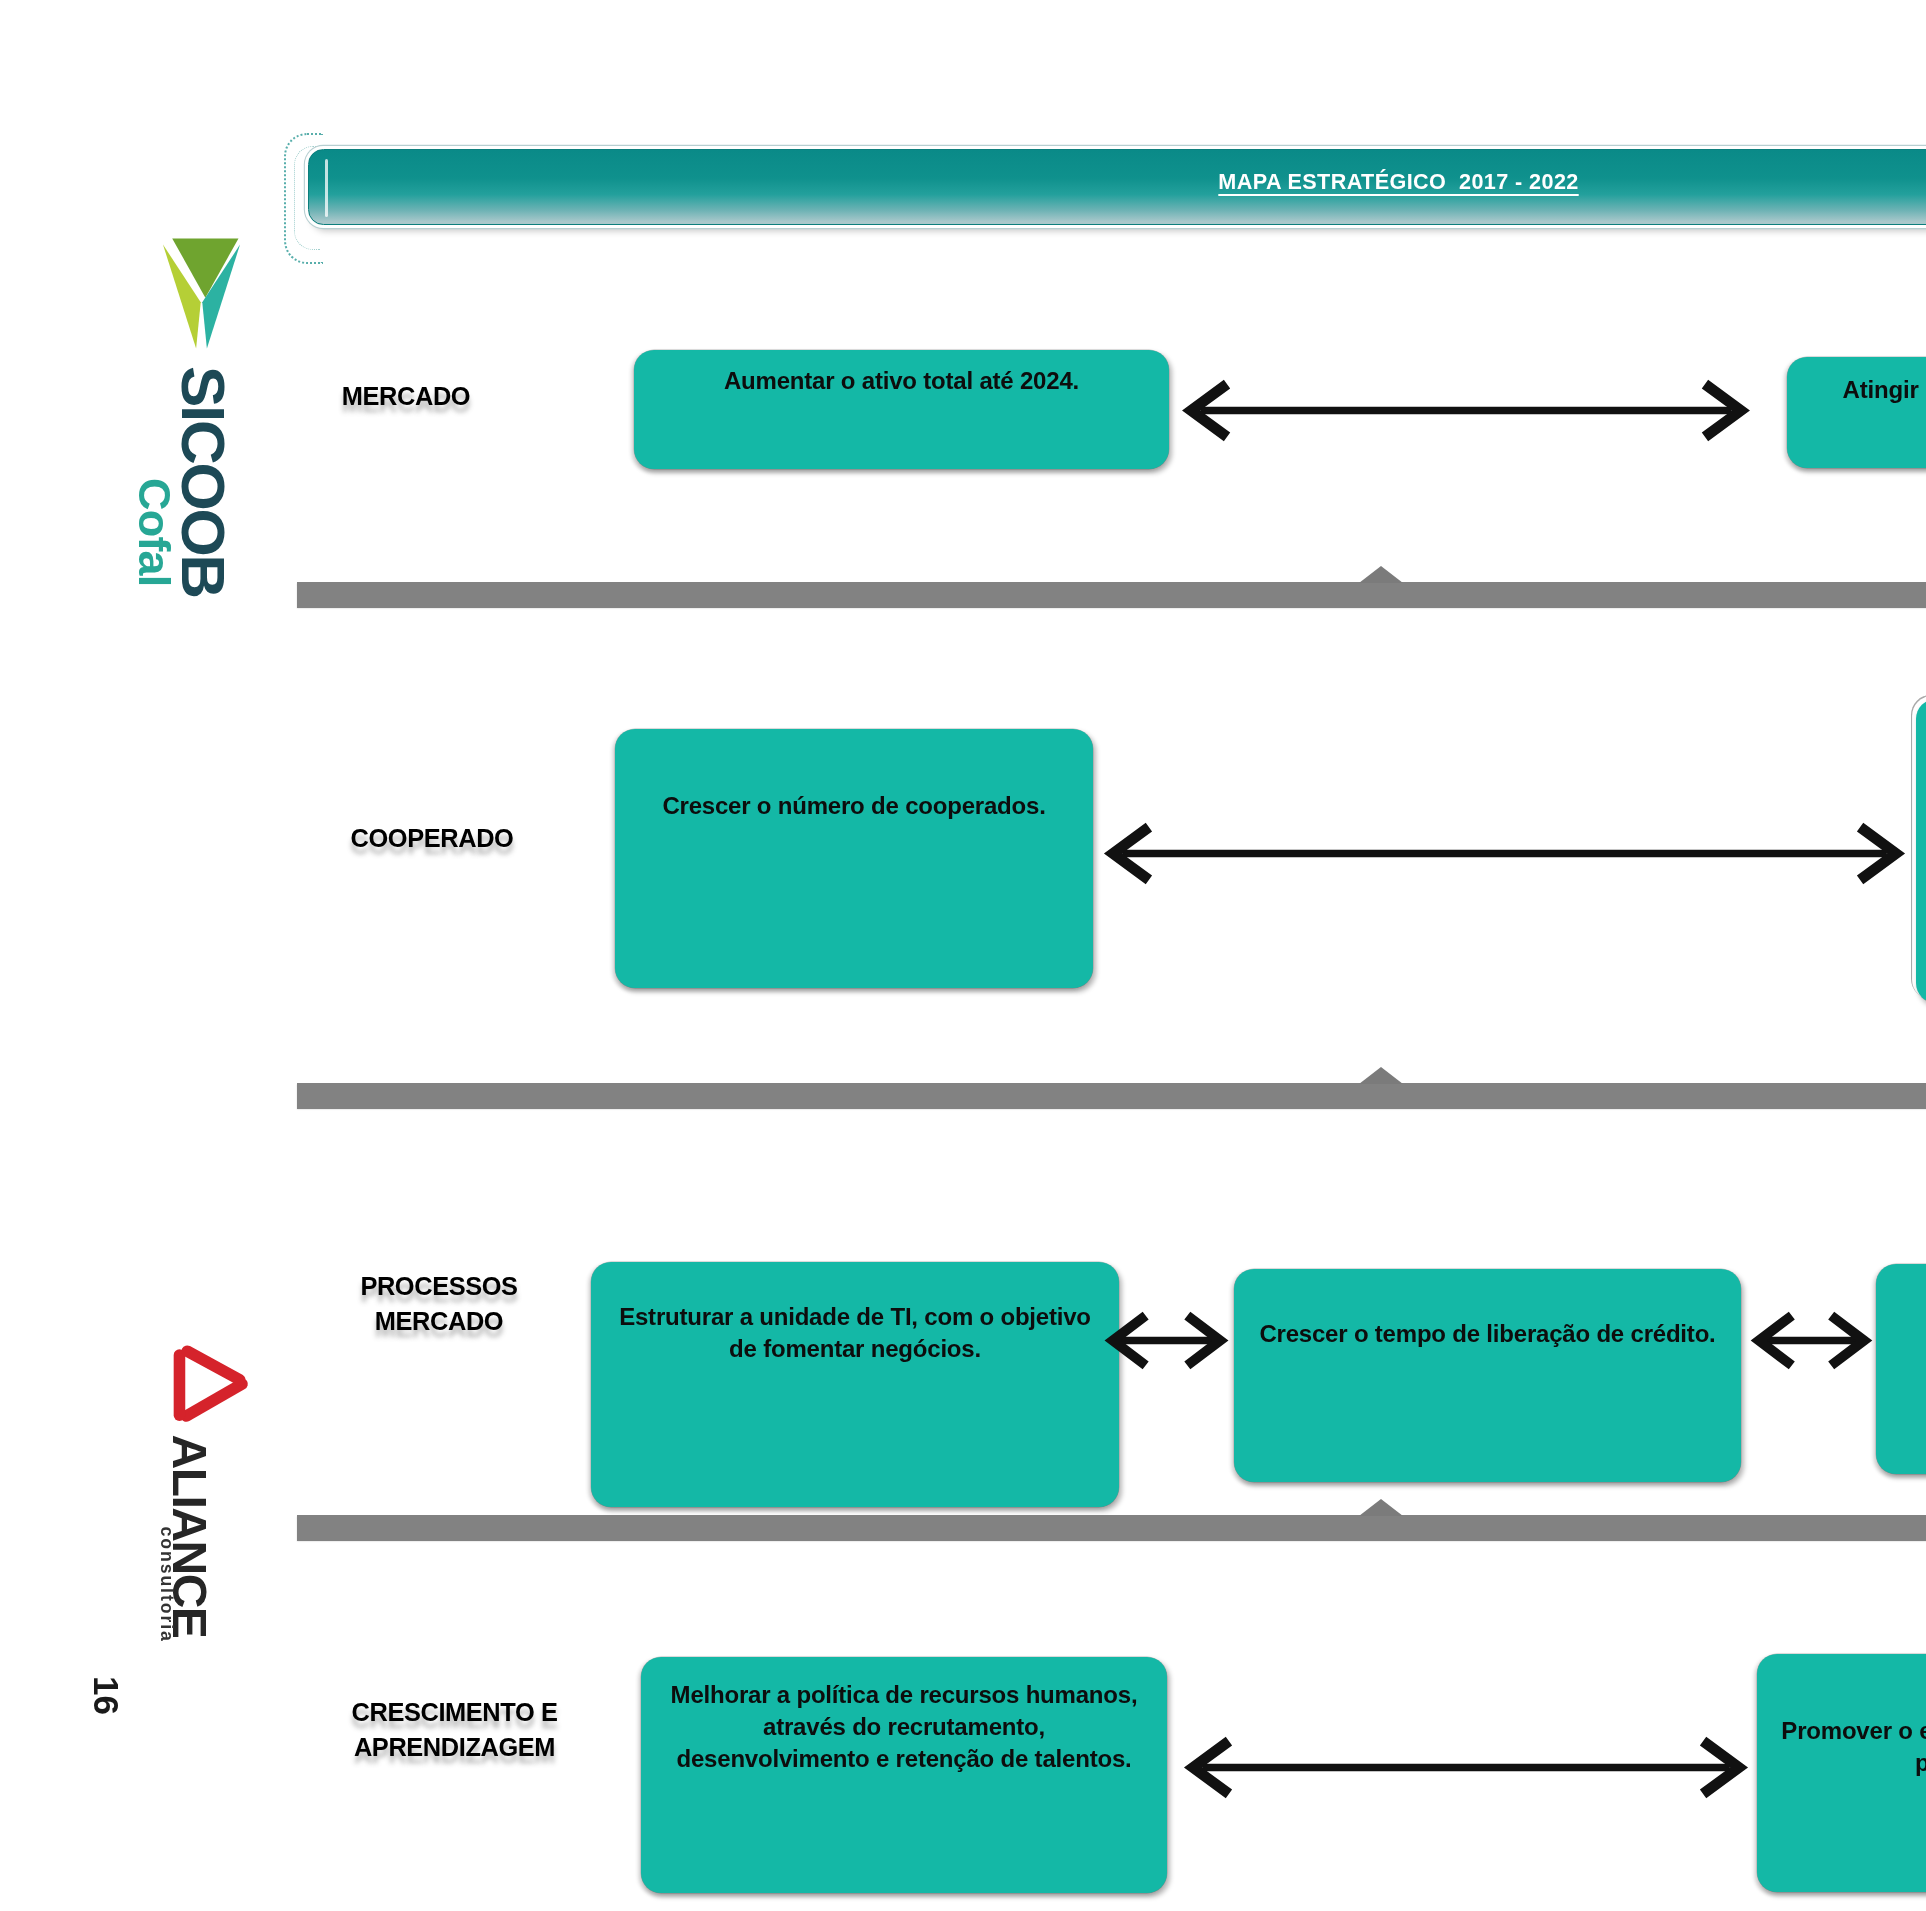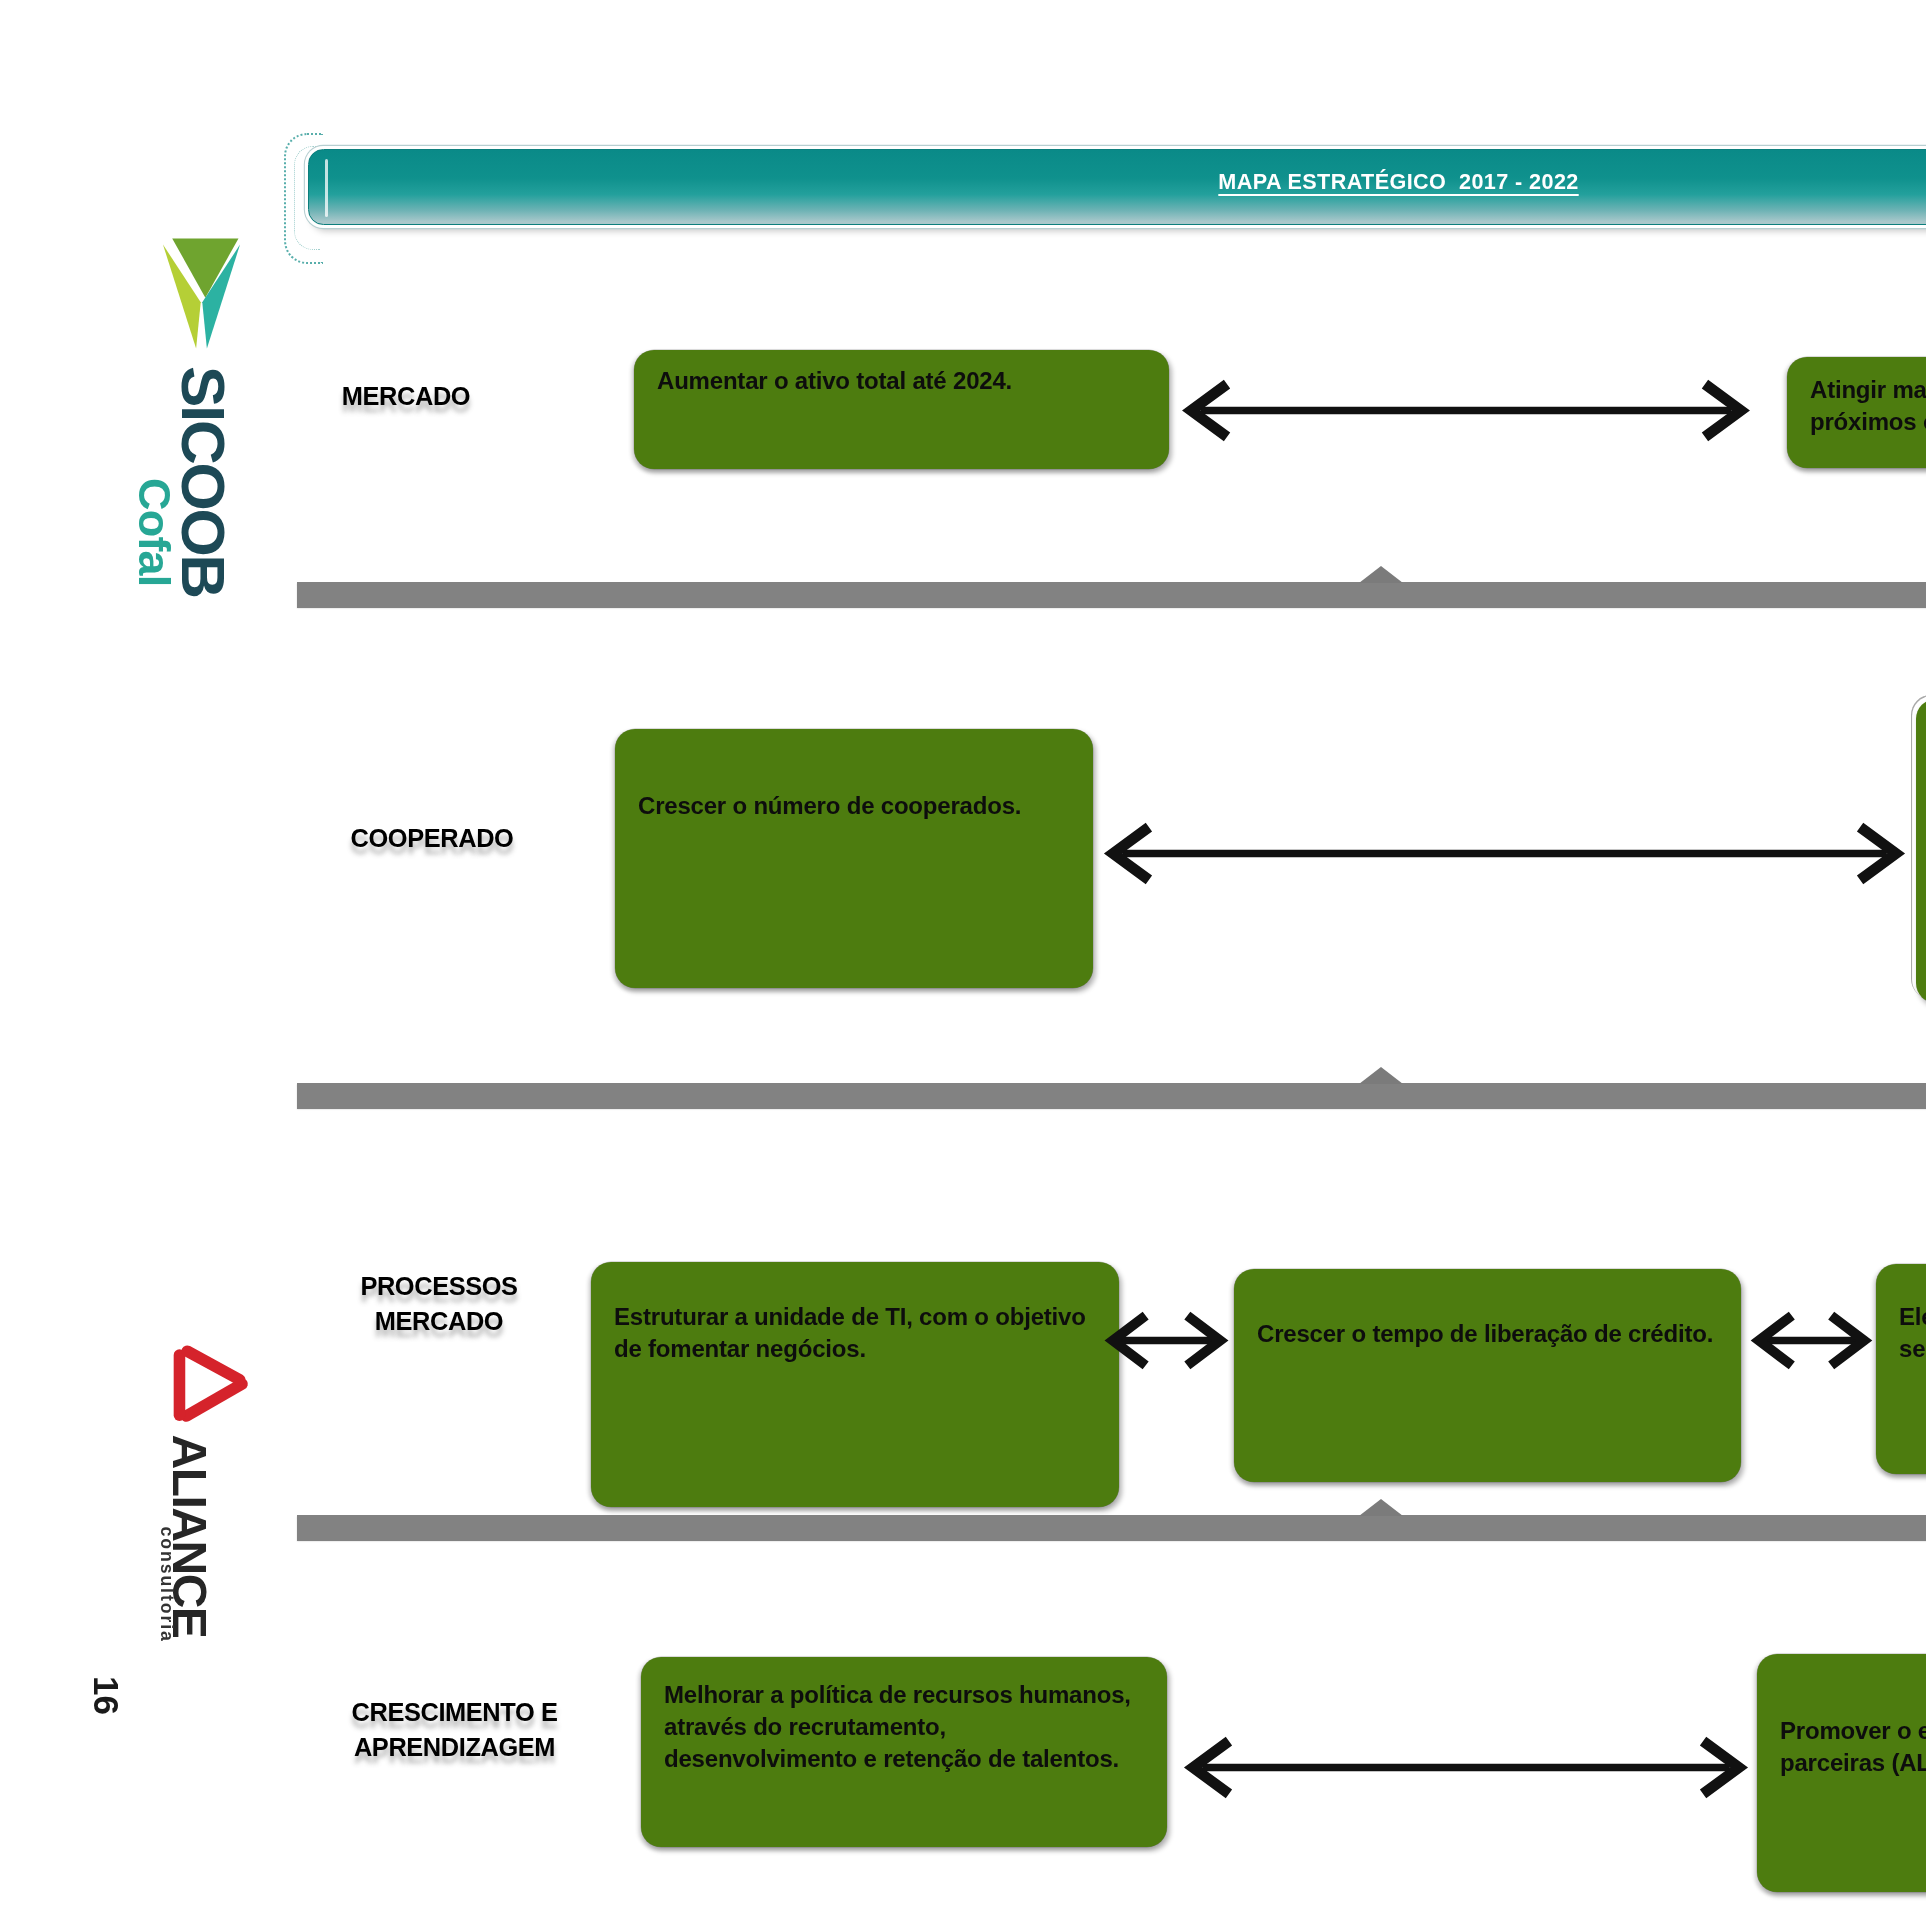--- a/index.html
+++ b/index.html
@@ -23,23 +23,23 @@
   .title-gloss{position:absolute;left:16px;top:8.5px;width:2.7px;height:58px;background:rgba(255,255,255,0.75);border-radius:1.5px;}
   .scribble-outer{position:absolute;left:284px;top:133px;width:37px;height:127px;border:2.7px dotted #2f9b97;border-right:none;border-radius:23px 0 0 23px;opacity:.8;}
   .scribble-inner{position:absolute;left:294px;top:146px;width:25.4px;height:102px;border:1.9px dotted #63b0ac;border-right:none;border-radius:19px 0 0 19px;opacity:.6;}
 
   
   .plabel{position:absolute;text-align:center;font-weight:bold;font-size:25.4px;line-height:35px;color:#000000;
           text-shadow:0 7px 5.4px rgba(90,90,90,0.45);letter-spacing:-0.4px;}
 
   
   .gbox{
-    position:absolute;background:#4d7c0f;border-radius:20px;
+    position:absolute;background:#14b8a6;border-radius:20px;
     box-shadow:2.7px 3.5px 5.4px rgba(0,0,0,0.28),-2.3px 2.7px 3.9px rgba(0,0,0,0.14),0 0 0 0.4px #c6c6c6;
-    box-sizing:border-box;text-align:left;
+    box-sizing:border-box;text-align:center;
   }
   .gbox .btxt{font-weight:bold;font-size:24px;line-height:32px;letter-spacing:-0.2px;color:#0d0d0d;margin:0 23px;}
   .gbox.outlined{box-shadow:2.7px 3.5px 5.4px rgba(0,0,0,0.28),-3.9px -3.1px 0 0 #ffffff,-5px -4.2px 0 0 #a9a9a9,0 0 0 0.4px #c6c6c6;}
 
   
   .sep{position:absolute;left:297px;width:2215px;height:26px;background:#828282;box-shadow:0 1.2px 1.5px rgba(0,0,0,0.18);}
   .sep-bump{position:absolute;width:0;height:0;border-left:22.3px solid transparent;border-right:22.3px solid transparent;border-bottom:17.7px solid #7b7b7b;}
 
   
   .arrow{position:absolute;}
@@ -165,21 +165,21 @@
   </div>
 
   <div class="sep" style="top:1515px;"></div>
   <div class="sep-bump" style="left:1359px;top:1499px;"></div>
 
   <div class="plabel" style="left:331px;top:1695px;width:247px;">
     <div>CRESCIMENTO E</div>
     <div>APRENDIZAGEM</div>
   </div>
 
-  <div class="gbox" style="left:641px;top:1657px;width:526px;height:190px;">
+  <div class="gbox" style="left:641px;top:1657px;width:526px;height:236px;">
     <div class="btxt" style="margin-top:22.3px;">Melhorar a política de recursos humanos, através do recrutamento, desenvolvimento e retenção de talentos.</div>
   </div>
 
   <svg class="arrow" style="left:1177px;top:1735px;" width="578" height="65" viewBox="0 0 1500 170">
     <line x1="60" y1="85" x2="1440" y2="85" stroke="#111" stroke-width="20"></line>
     <polyline points="130,16 36,85 130,154" fill="none" stroke="#111" stroke-width="28"></polyline>
     <polyline points="1370,16 1464,85 1370,154" fill="none" stroke="#111" stroke-width="28"></polyline>
   </svg>
 
   <div class="gbox" style="left:1757px;top:1654px;width:664px;height:238px;">

